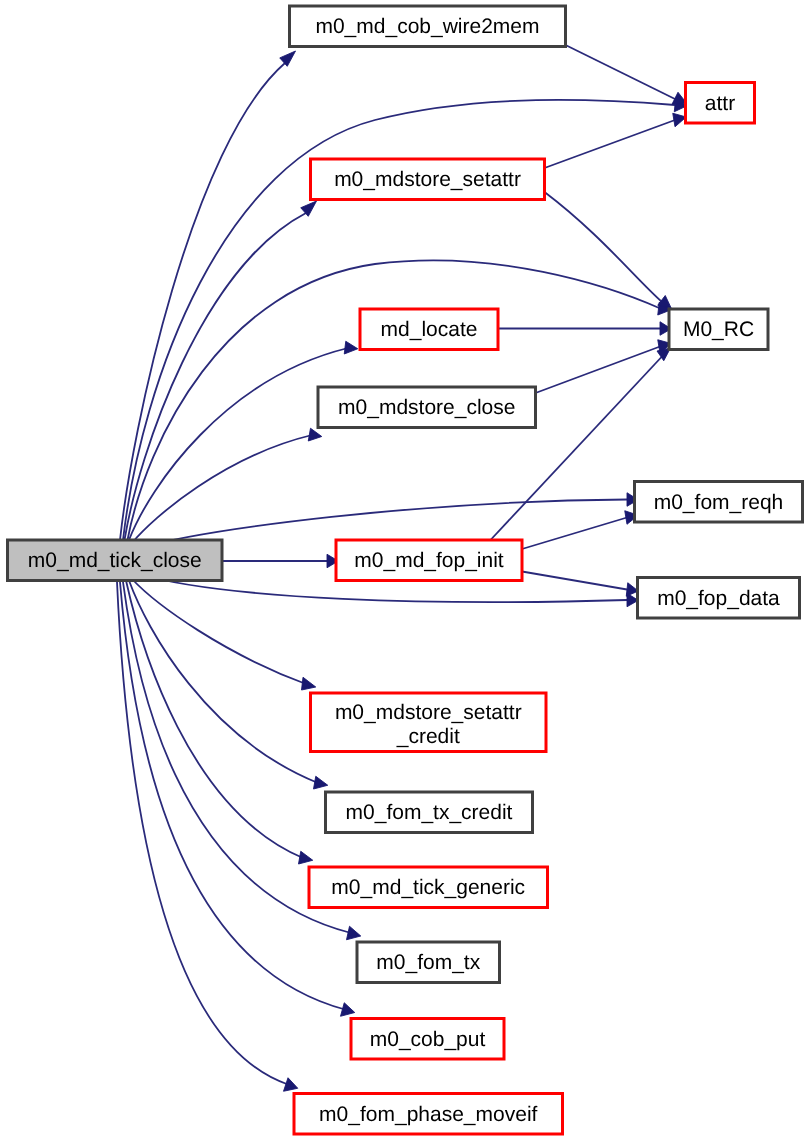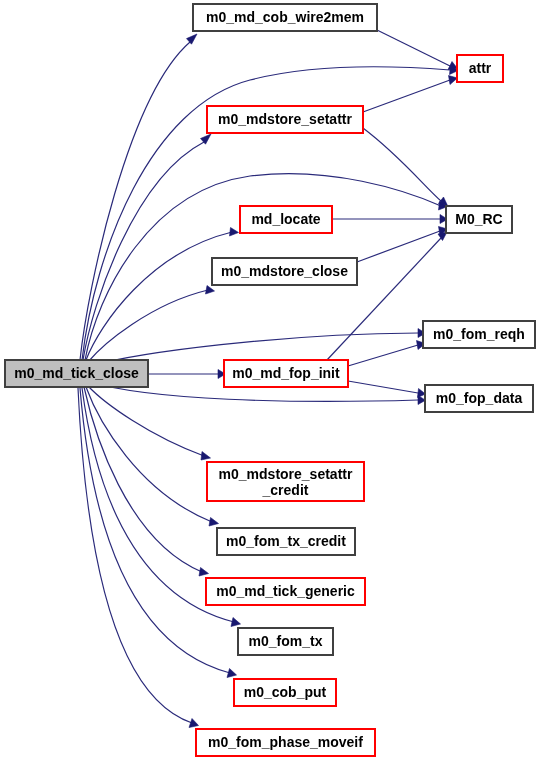--- a/index.html
+++ b/index.html
@@ -10,21 +10,20 @@
   body {
     width: 540px;
     height: 763px;
     font-family: "Liberation Sans", "DejaVu Sans", sans-serif;
     overflow: hidden;
   }
   #graph-root {
     position: relative;
     width: 540px;
     height: 763px;
-    font-weight: bold;
   }
   svg#callgraph {
     display: block;
     width: 540px;
     height: 763px;
   }
   .node-box {
     fill: #ffffff;
     stroke-width: 2px;
   }

